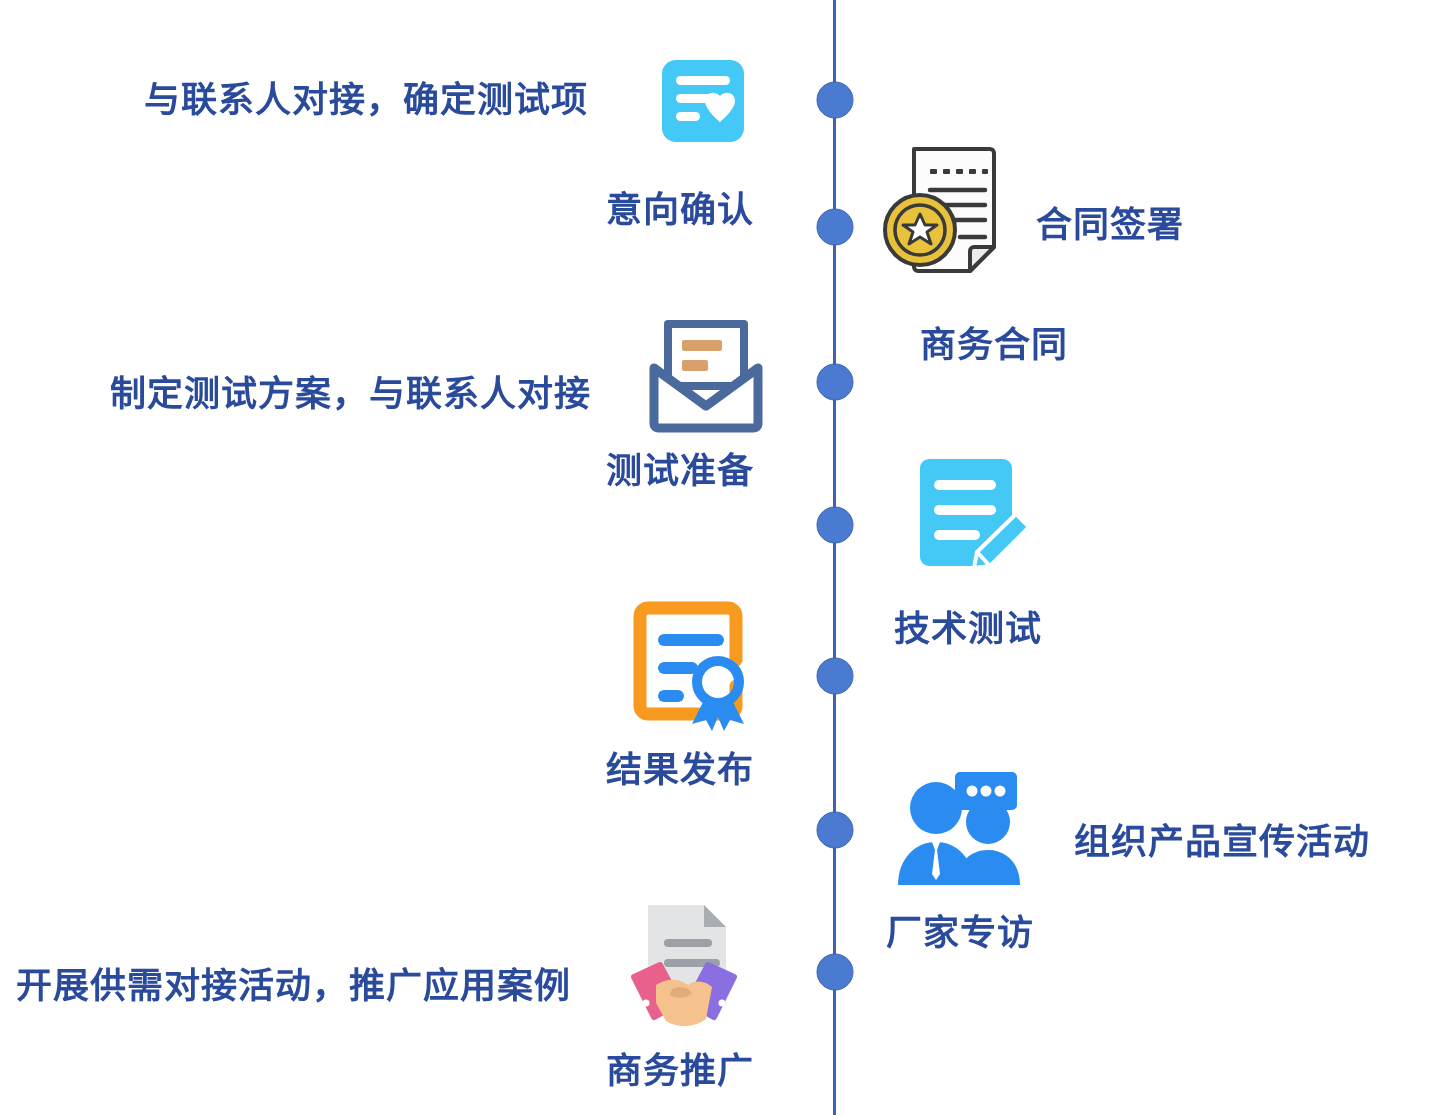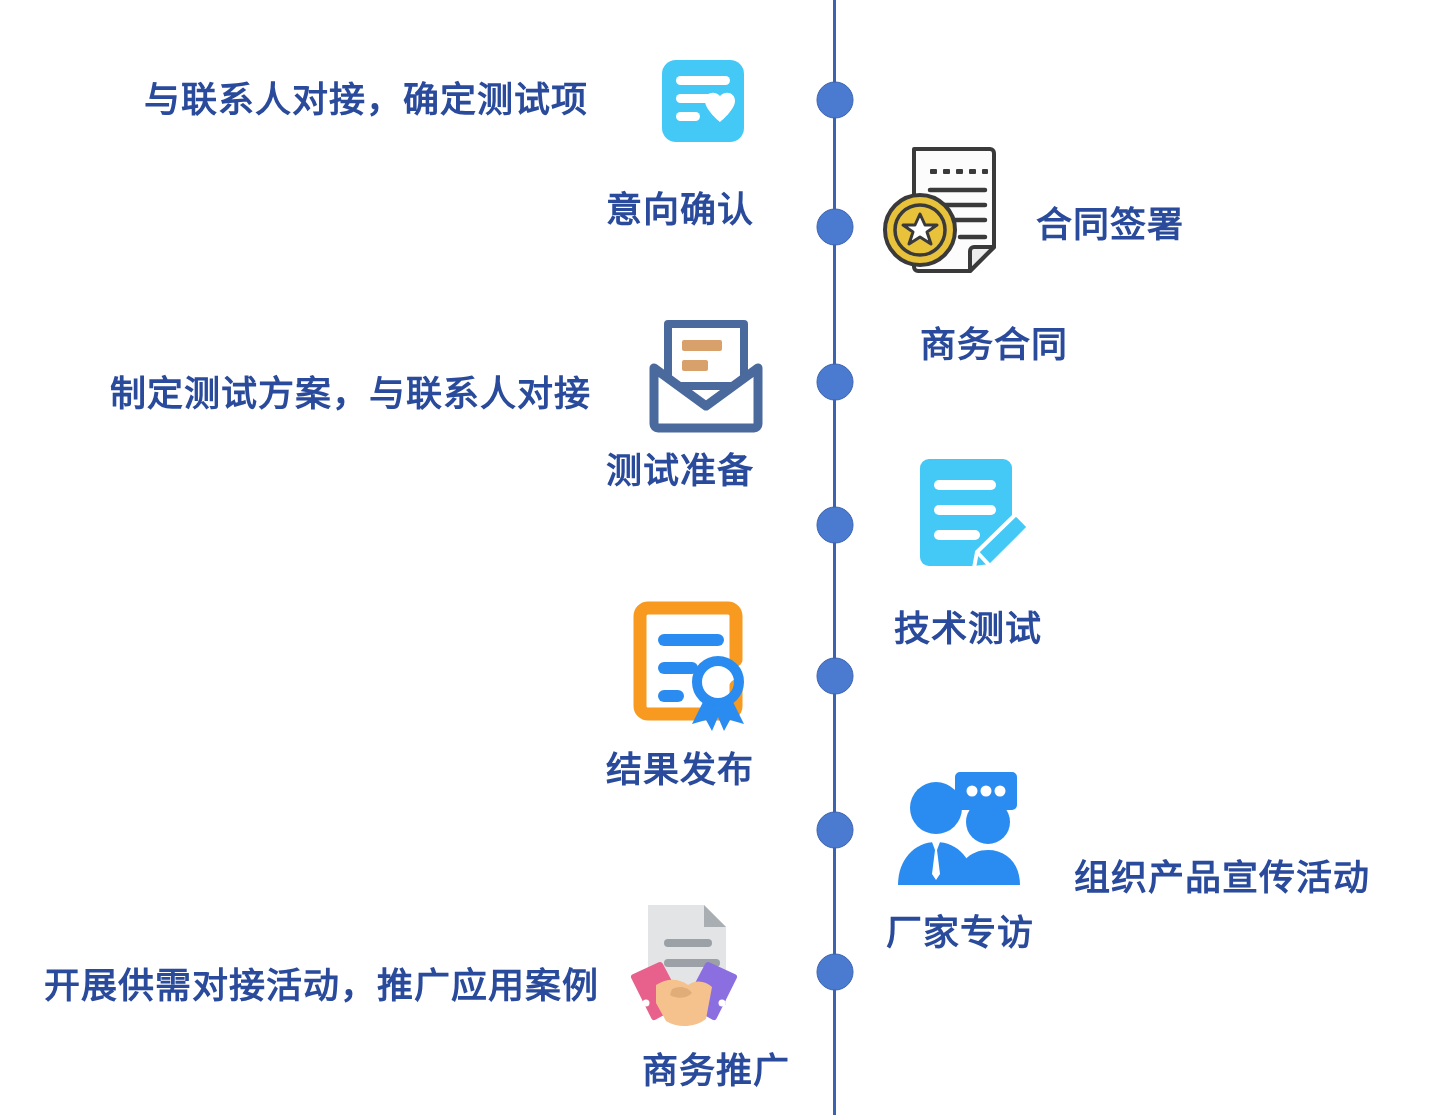--- a/index.html
+++ b/index.html
@@ -180,25 +180,25 @@
 
       <circle cx="108" cy="72" r="22" fill="#2A8CF0"></circle>
       <path d="M76 135 C76 113 90 100 108 100 C126 100 140 113 140 135 Z" fill="#2A8CF0"></path>
 
       <circle cx="56" cy="58" r="26" fill="#2A8CF0"></circle>
       <path d="M18 135 C18 110 34 92 56 92 C78 92 94 110 94 135 Z" fill="#2A8CF0"></path>
       <path d="M52 92 L60 92 L57 100 L60 124 L56 130 L52 124 L55 100 Z" fill="#ffffff"></path>
     </svg>
   </div>
 
-  <div class="desc" style="left:1074px;top:860px;">组织产品宣传活动</div>
+  <div class="desc" style="left:1074px;top:824px;">组织产品宣传活动</div>
 
   <div class="label" style="left:886px;top:915px;">厂家专访</div>
 
-  <div class="desc" style="left:16px;top:968px;margin-left:28px;">开展供需对接活动，推广应用案例</div>
+  <div class="desc" style="left:16px;top:968px;">开展供需对接活动，推广应用案例</div>
 
   <div class="icon-tile" style="left:608px;top:893px;width:152px;height:148px;">
     <svg viewBox="0 0 152 148" xmlns="http://www.w3.org/2000/svg">
       <rect x="0" y="0" width="152" height="148" fill="#ffffff"></rect>
 
       <path d="M40 12 H96 L118 34 V112 H40 Z" fill="#E2E4E6"></path>
       <path d="M96 12 L118 34 H96 Z" fill="#A9AEB3"></path>
       <g fill="#9BA1A7">
         <rect x="56" y="46" width="48" height="8" rx="4"></rect>
         <rect x="56" y="66" width="56" height="8" rx="4"></rect>
@@ -208,15 +208,15 @@
       <circle cx="38" cy="110" r="3.5" fill="#ffffff"></circle>
 
       <path d="M126 84 L100 72 L80 110 L106 124 Z" fill="#8B6FE0" stroke="#8B6FE0" stroke-width="6" stroke-linejoin="round"></path>
       <circle cx="114" cy="110" r="3.5" fill="#ffffff"></circle>
 
       <path d="M48 92 C60 84 72 86 80 92 C88 86 98 88 104 94 L98 126 C88 134 70 136 58 128 L48 110 Z" fill="#F5C28E"></path>
       <path d="M64 96 C72 92 80 94 84 100 C78 106 68 106 62 102 Z" fill="#E0AC78"></path>
     </svg>
   </div>
 
-  <div class="label" style="left:606px;top:1053px;margin-left:36px;">商务推广</div>
+  <div class="label" style="left:606px;top:1053px;">商务推广</div>
 
 </div>
 
 </body></html>

